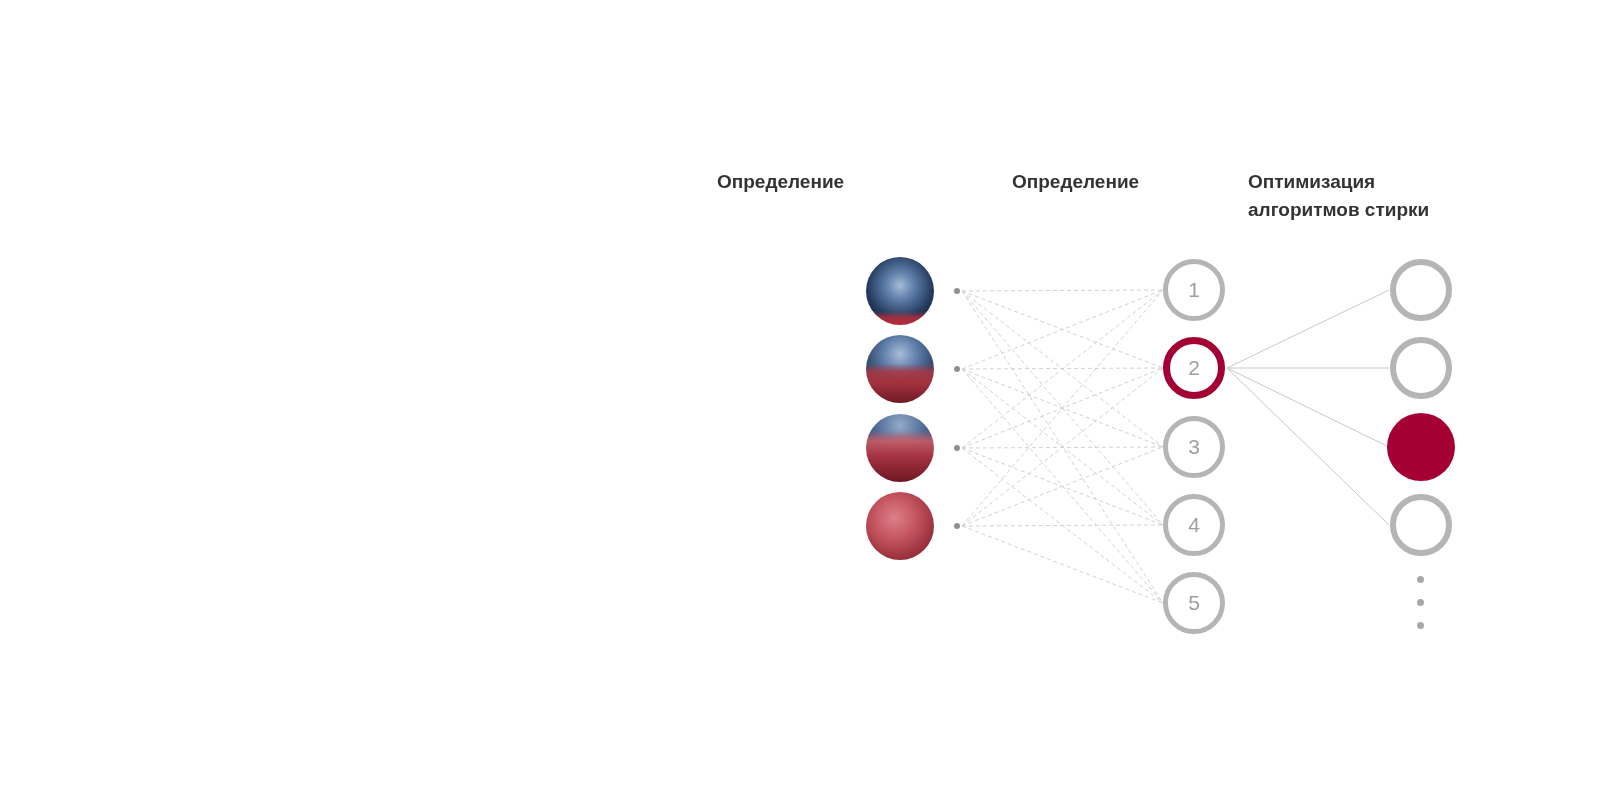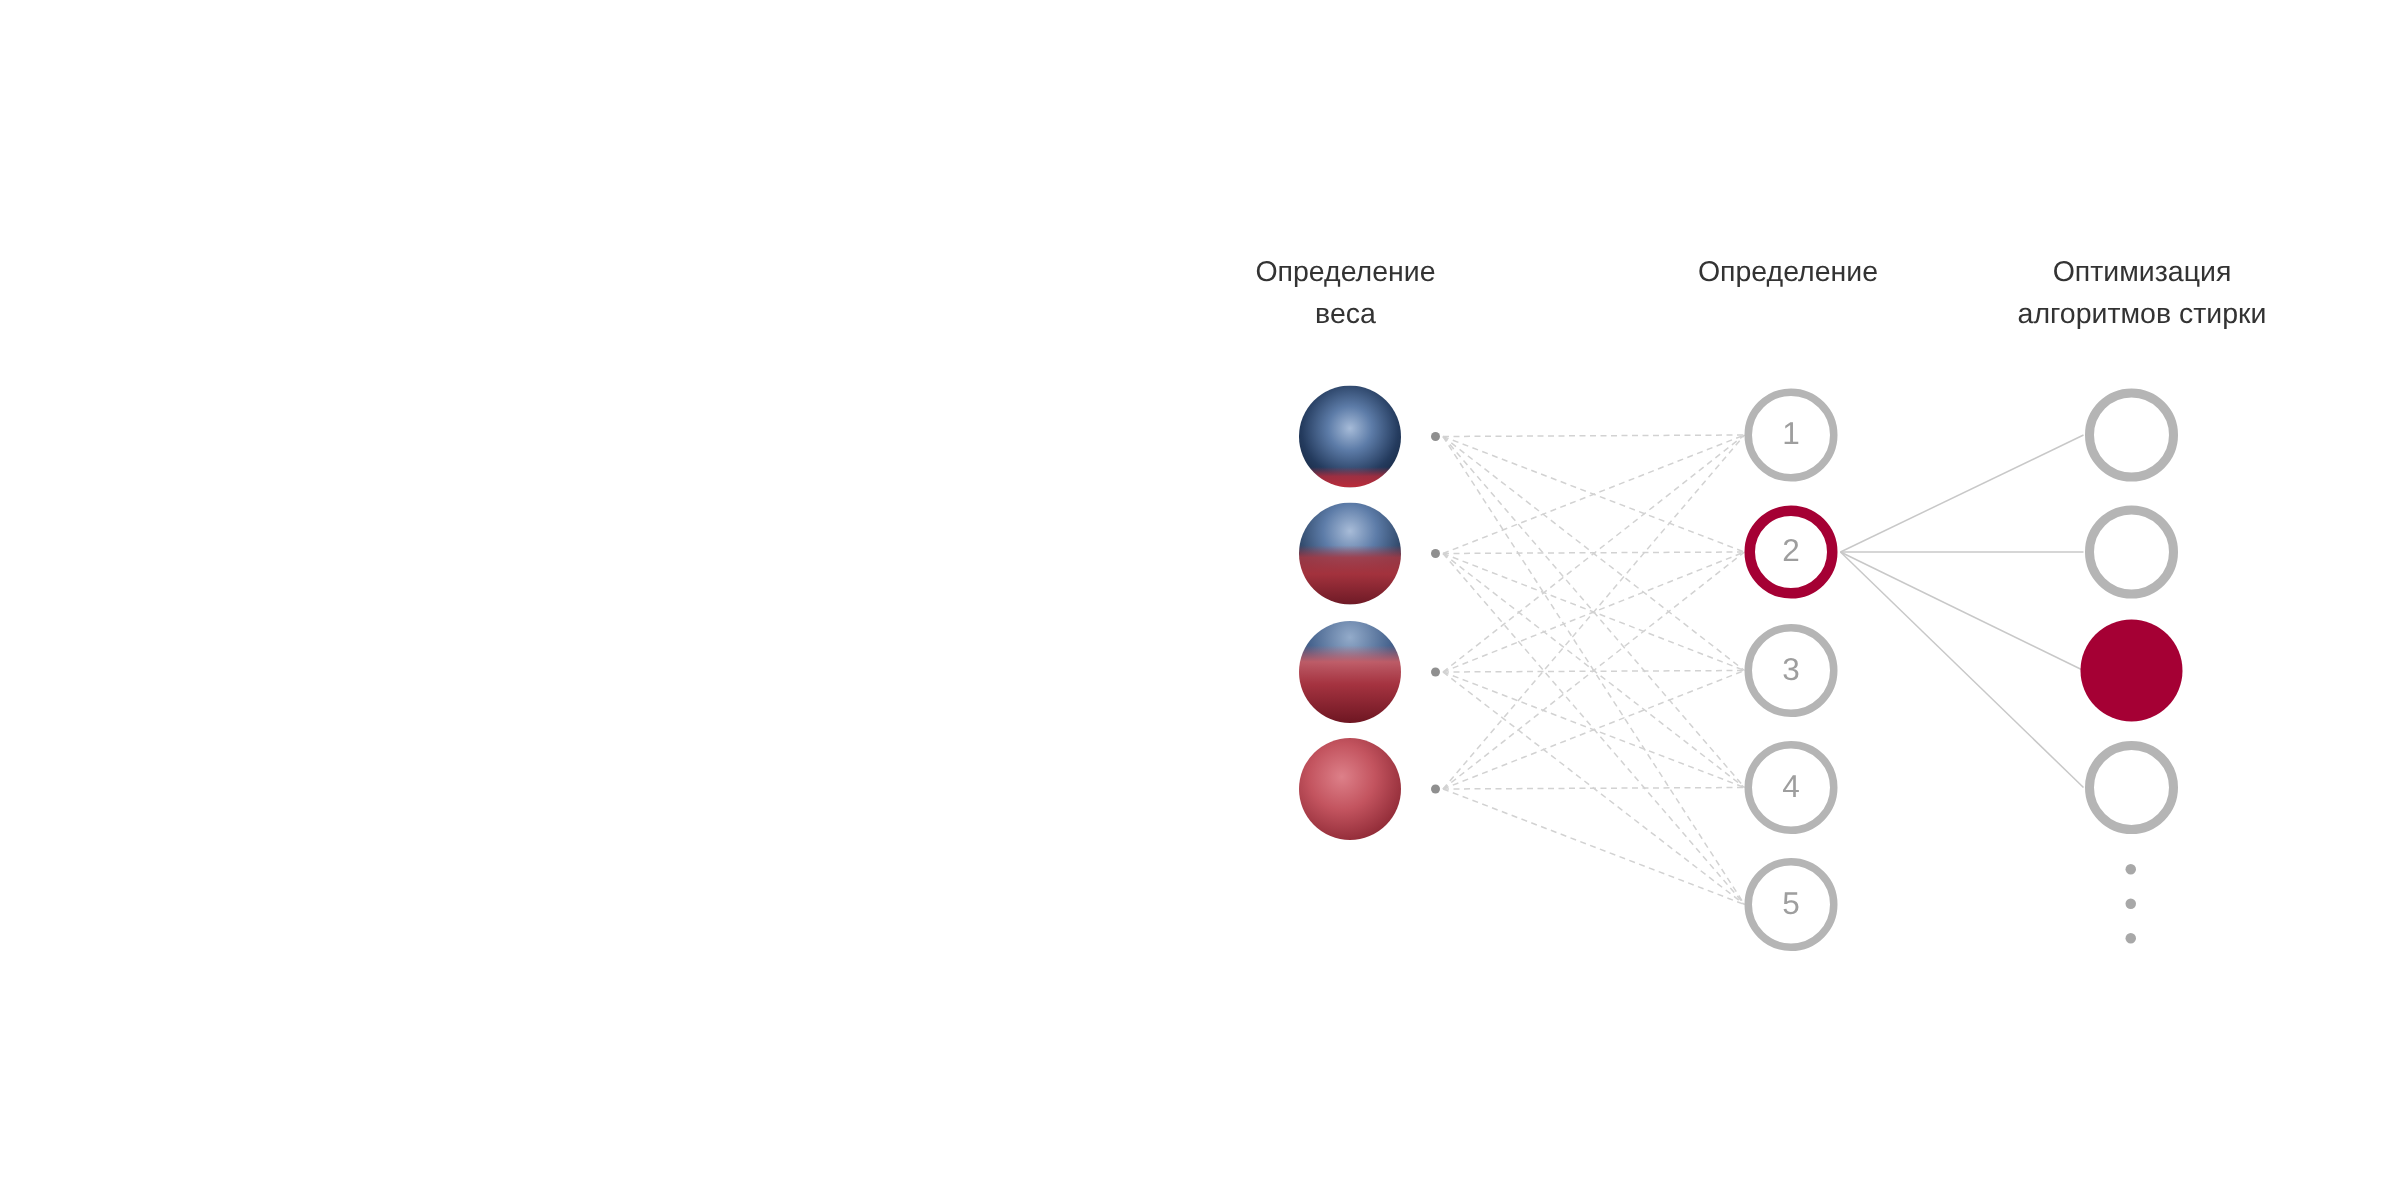--- a/index.html
+++ b/index.html
@@ -16,24 +16,23 @@
     overflow: hidden;
   }
   .lines-svg {
     position: absolute;
     left: 0; top: 0;
     z-index: 0;
   }
   .col-title {
     position: absolute;
     width: 360px;
-    text-align: center;
     font-size: 19px;
     line-height: 28px;
-    font-weight: 400;
+    font-weight: 700;
     color: var(--heading-text, #333333);
     z-index: 2;
   }
   .photo {
     position: absolute;
     width: 68px;
     height: 68px;
     border-radius: 50%;
     z-index: 2;
     overflow: hidden;
@@ -135,21 +134,20 @@
     <g stroke="#c8c8c8" stroke-width="1" fill="none">
       <line x1="1227" y1="368" x2="1389" y2="290"></line>
       <line x1="1227" y1="368" x2="1389" y2="368"></line>
       <line x1="1227" y1="368" x2="1389" y2="447"></line>
       <line x1="1227" y1="368" x2="1389" y2="525"></line>
     </g>
   </svg>
 
   <div class="col-title" style="left:717px; top:168px;">
     <div>Определение</div>
-    <div>веса</div>
   </div>
   <div class="col-title" style="left:1012px; top:168px;">
     <div>Определение</div>
   </div>
   <div class="col-title" style="left:1248px; top:168px;">
     <div>Оптимизация</div>
     <div>алгоритмов стирки</div>
   </div>
 
   <div class="photo photo1" style="left:866px; top:257px;"></div>

